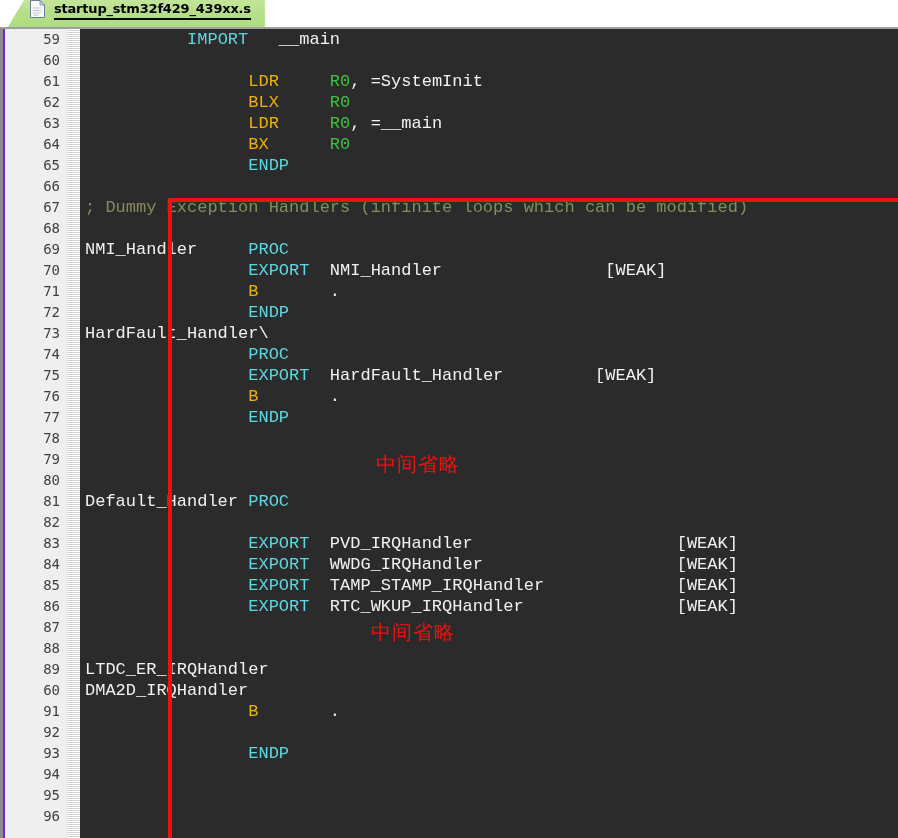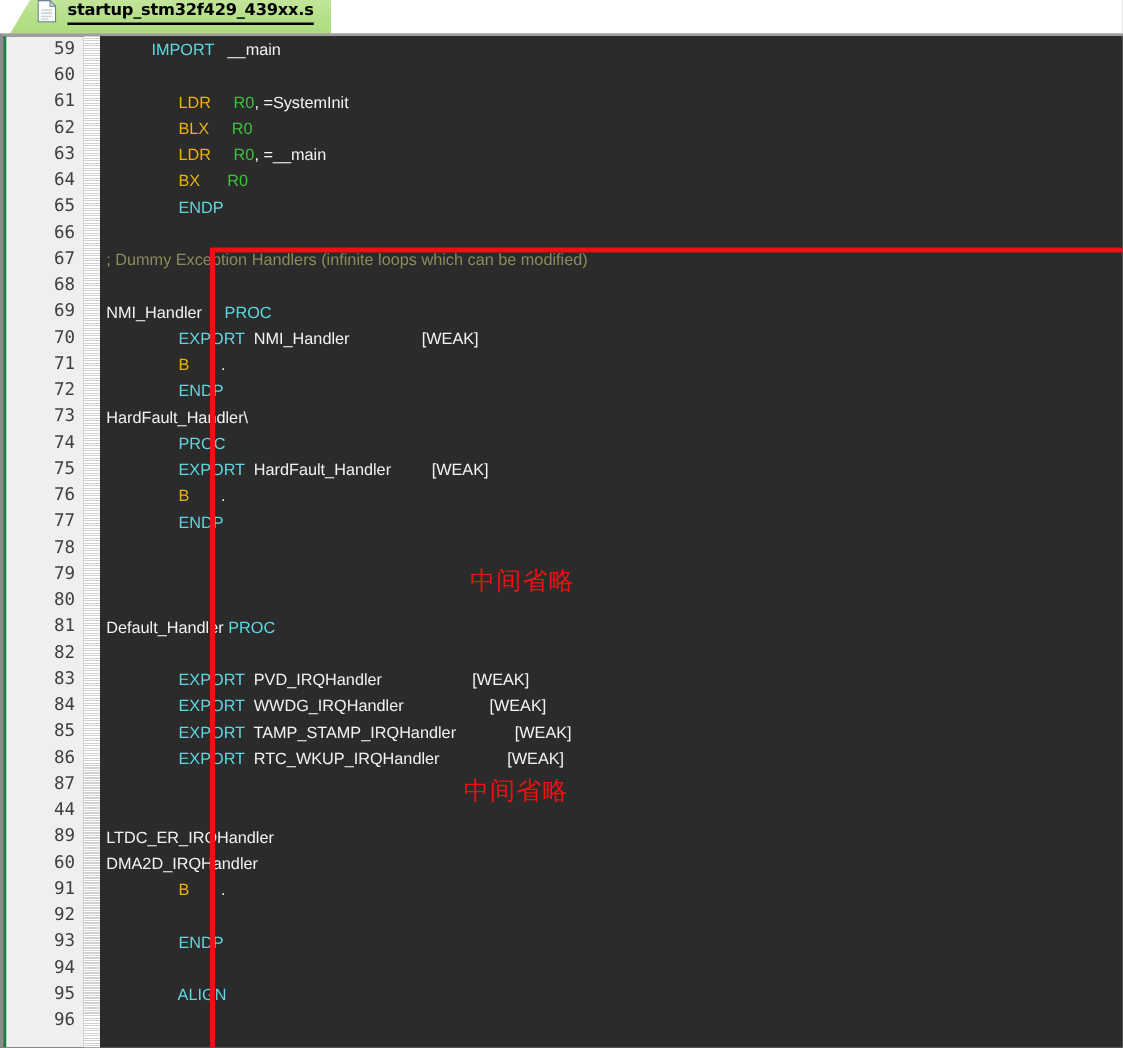--- a/index.html
+++ b/index.html
@@ -69,21 +69,21 @@
     right: 0; bottom: 0;
     display: flex;
     background: #2b2b2b;
   }
 
   
   #gutter {
     flex: 0 0 auto;
     width: 64px;
     background: #efefef;
-    border-left: 2px solid #15803d;
+    border-left: 2px solid #6d28d9;
     box-sizing: border-box;
     position: relative;
     overflow: hidden;
   }
   .lnum {
     height: 21px;
     line-height: 21px;
     text-align: right;
     padding-right: 7px;
     font-family: "DejaVu Sans Mono", "Liberation Mono", monospace;
@@ -107,22 +107,22 @@
     flex: 1 1 auto;
     position: relative;
     background: #2b2b2b;
     overflow: hidden;
     padding-left: 5px;
   }
   .cline {
     height: 21px;
     line-height: 21px;
     white-space: pre;
-    font-family: Liberation Sans, sans-serif;
-    font-size: 13px;
+    font-family: Liberation Mono, monospace;
+    font-size: 17px;
     color: #f2f2f2;
   }
   .tok-kw   { color: #5fd7e0; }   
   .tok-op   { color: #eab308; }   
   .tok-reg  { color: #3ec13e; }   
   .tok-txt  { color: #f2f2f2; }
   .tok-cmt  { color: #8a8a5c; }   
 
   
   #annot-rect {
@@ -197,21 +197,21 @@
         <div class="lnum">78</div>
         <div class="lnum">79</div>
         <div class="lnum">80</div>
         <div class="lnum">81</div>
         <div class="lnum">82</div>
         <div class="lnum">83</div>
         <div class="lnum">84</div>
         <div class="lnum">85</div>
         <div class="lnum">86</div>
         <div class="lnum">87</div>
-        <div class="lnum">44</div>
+        <div class="lnum">88</div>
         <div class="lnum">89</div>
         <div class="lnum">60</div>
         <div class="lnum">91</div>
         <div class="lnum">92</div>
         <div class="lnum">93</div>
         <div class="lnum">94</div>
         <div class="lnum">95</div>
         <div class="lnum">96</div>
       </div>
 
@@ -247,20 +247,19 @@
         <div class="cline"><span class="tok-txt">                </span><span class="tok-kw">EXPORT</span><span class="tok-txt">  TAMP_STAMP_IRQHandler             [WEAK]</span></div>
         <div class="cline"><span class="tok-txt">                </span><span class="tok-kw">EXPORT</span><span class="tok-txt">  RTC_WKUP_IRQHandler               [WEAK]</span></div>
         <div class="cline">&nbsp;</div>
         <div class="cline">&nbsp;</div>
         <div class="cline"><span class="tok-txt">LTDC_ER_IRQHandler</span></div>
         <div class="cline"><span class="tok-txt">DMA2D_IRQHandler</span></div>
         <div class="cline"><span class="tok-txt">                </span><span class="tok-op">B</span><span class="tok-txt">       .</span></div>
         <div class="cline">&nbsp;</div>
         <div class="cline"><span class="tok-txt">                </span><span class="tok-kw">ENDP</span></div>
         <div class="cline">&nbsp;</div>
-        <div class="cline"><span class="tok-txt">                </span><span class="tok-kw">ALIGN</span></div>
       <div id="annot-rect" style="top: 169px; height: 804px; border-color: rgb(238, 17, 17); border-width: 4px;"></div>
       <div class="annot-text" id="annot-text-1" style="top: 422px; color: rgb(238, 17, 17);">中间省略</div>
       <div class="annot-text" id="annot-text-2" style="top: 590px; color: rgb(238, 17, 17);">中间省略</div>
     </div>
 
   </div>
 </div>
 
 </body></html>

